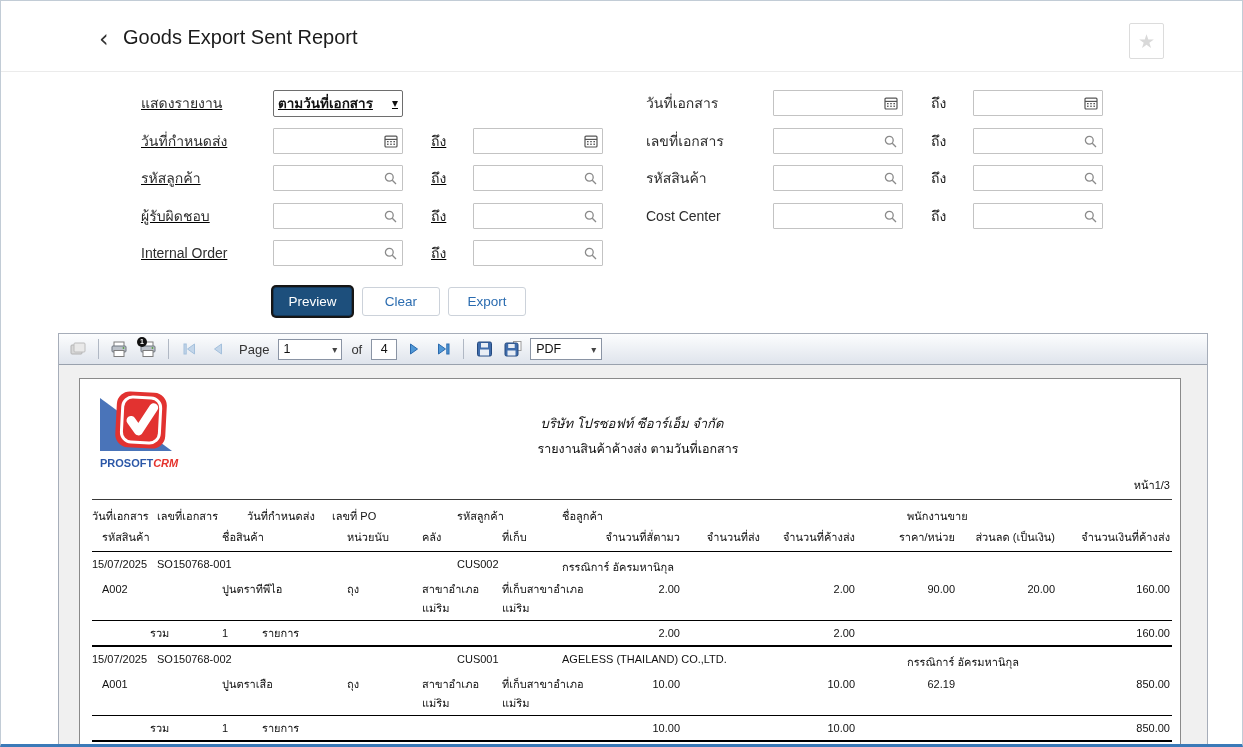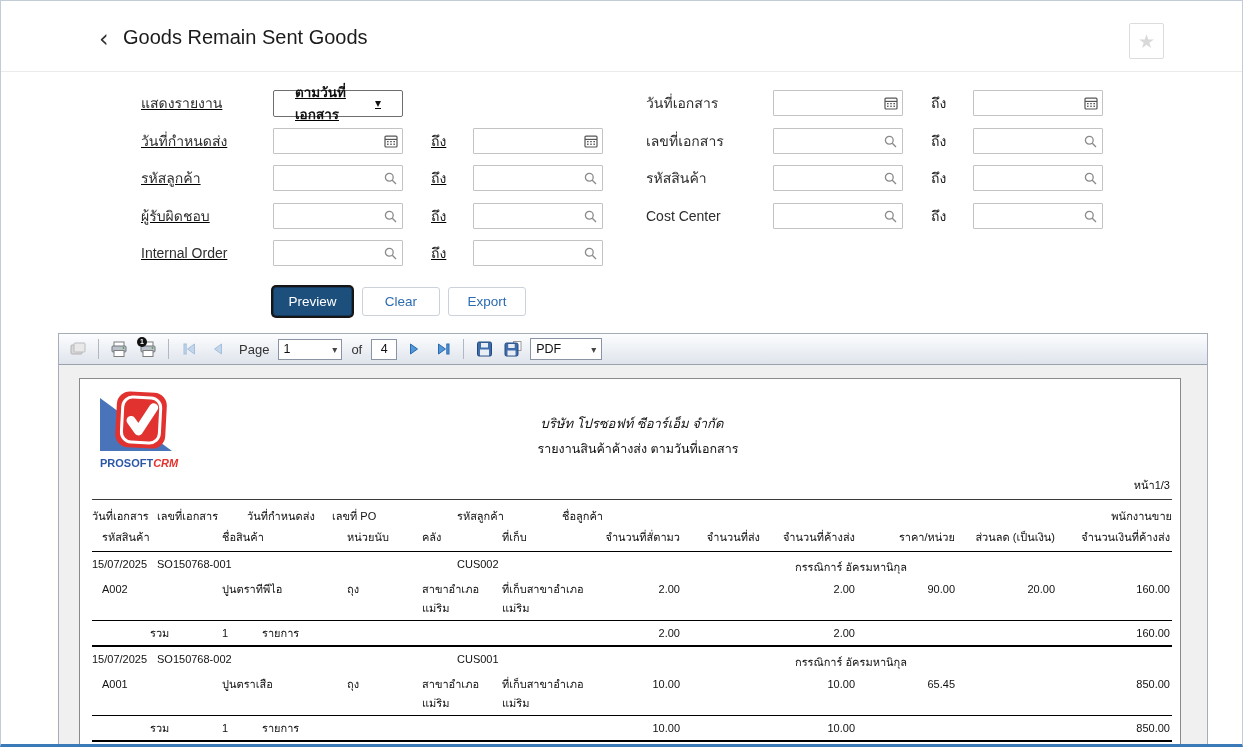--- a/index.html
+++ b/index.html
@@ -25,21 +25,21 @@
   .f-row { display:flex; align-items:center; height:26px; margin-bottom:11.5px; }
   #filters-left  .f-label { width:132px; }
   #filters-right .f-label { width:127px; }
   .f-label { font-size:14px; color:#2d2d2d; }
   .f-field { position:relative; width:130px; height:26px; }
   .f-field input { width:130px; height:26px; border:1px solid #c3c3c3; border-radius:1px;
                    padding:0 24px 0 6px; font-size:13px; color:#222; outline:none; }
   .f-ic { position:absolute; right:5px; top:6px; width:14px; height:14px; cursor:pointer; }
   .f-to { margin-left:28px; width:42px; font-size:14px; color:#222; }
   .f-select { width:130px; height:27px; border:1px solid #6e6e6e; border-radius:2px; background:#fff;
-              display:flex; align-items:center; justify-content:space-between; padding:0 21px;
+              display:flex; align-items:center; justify-content:space-between; padding:0 4px;
               cursor:pointer; }
   .sel-val { font-size:13.5px; color:#111; font-weight:600; }
   .sel-chev { font-size:12px; color:#111; font-family:"DejaVu Sans",sans-serif; }
 
   
   #action-row { position:absolute; left:272px; top:286px; display:flex; gap:8px; }
   .btn { width:78px; height:29px; background:#fff; border:1px solid #ccd2da; border-radius:3px;
          color:#2b6cb0; font-size:13.5px; font-family:inherit; cursor:pointer; }
   .btn-primary { width:79px; height:29px; background:#1d4f7c; border:1px solid #15395a;
                  box-shadow:0 0 0 2px #161616; border-radius:3px; color:#fff; font-size:13.5px;
@@ -87,30 +87,30 @@
   .g-item  { grid-template-columns:130px 125px 75px 80px 90px 90px 80px 95px 100px 100px 1fr; }
   .g-sum   { grid-template-columns:58px 72px 40px 330px 90px 80px 95px 100px 100px 1fr; }
   .g-item > :first-child { padding-left:10px; }
   .hdr1 { padding-top:7px; height:25px; }
   .hdr2 { padding:3px 0 5px; border-bottom:1px solid #000; }
   .ord  { padding:6px 0 2px; height:24px; }
   .itm  { padding-top:4px; min-height:44px; line-height:19px; }
   .itm > div { overflow-wrap:break-word; word-break:break-word; }
   .sum  { border-top:1px solid #000; border-bottom:2px solid #000; height:27px; align-items:center; }
   .num { text-align:right; padding-right:2px; }
-  .ctr { text-align:right; }
+  .ctr { text-align:left; }
 </style>
 </head>
 <body>
 
 <div class="window">
 
   <div class="app-header">
     <span class="back-btn">‹</span>
-    <span class="page-title">Goods Remain Sent Goods</span>
+    <span class="page-title">Goods Export Sent Report</span>
     <div class="fav-btn">
       <span class="star">★</span>
     </div>
   </div>
 
   <div class="filters-col" id="filters-left">
       <div class="f-row">
         <span class="f-label">แสดงรายงาน</span>
         <span class="f-select">
           <span class="sel-val">ตามวันที่เอกสาร</span>
@@ -409,32 +409,33 @@
                 <div class="num"></div>
                 <div class="num"></div>
                 <div class="num">160.00</div>
               </div>
               <div class="rrow g-order ord">
                 <div>15/07/2025</div>
                 <div>SO150768-002</div>
                 <div></div>
                 <div></div>
                 <div>CUS001</div>
+                <div>AGELESS (THAILAND) CO.,LTD.</div>
                 <div class="ctr">กรรณิการ์  อัครมหานิกุล</div>
               </div>
               <div class="rrow g-item itm">
                 <div>A001</div>
                 <div>ปูนตราเสือ</div>
                 <div>ถุง</div>
                 <div>สาขาอำเภอแม่ริม</div>
                 <div>ที่เก็บสาขาอำเภอแม่ริม</div>
                 <div class="num">10.00</div>
                 <div class="num"></div>
                 <div class="num">10.00</div>
-                <div class="num">65.45</div>
+                <div class="num">62.19</div>
                 <div class="num"></div>
                 <div class="num">850.00</div>
               </div>
               <div class="rrow g-sum sum">
                 <div></div>
                 <div>รวม</div>
                 <div>1</div>
                 <div>รายการ</div>
                 <div class="num">10.00</div>
                 <div class="num"></div>

